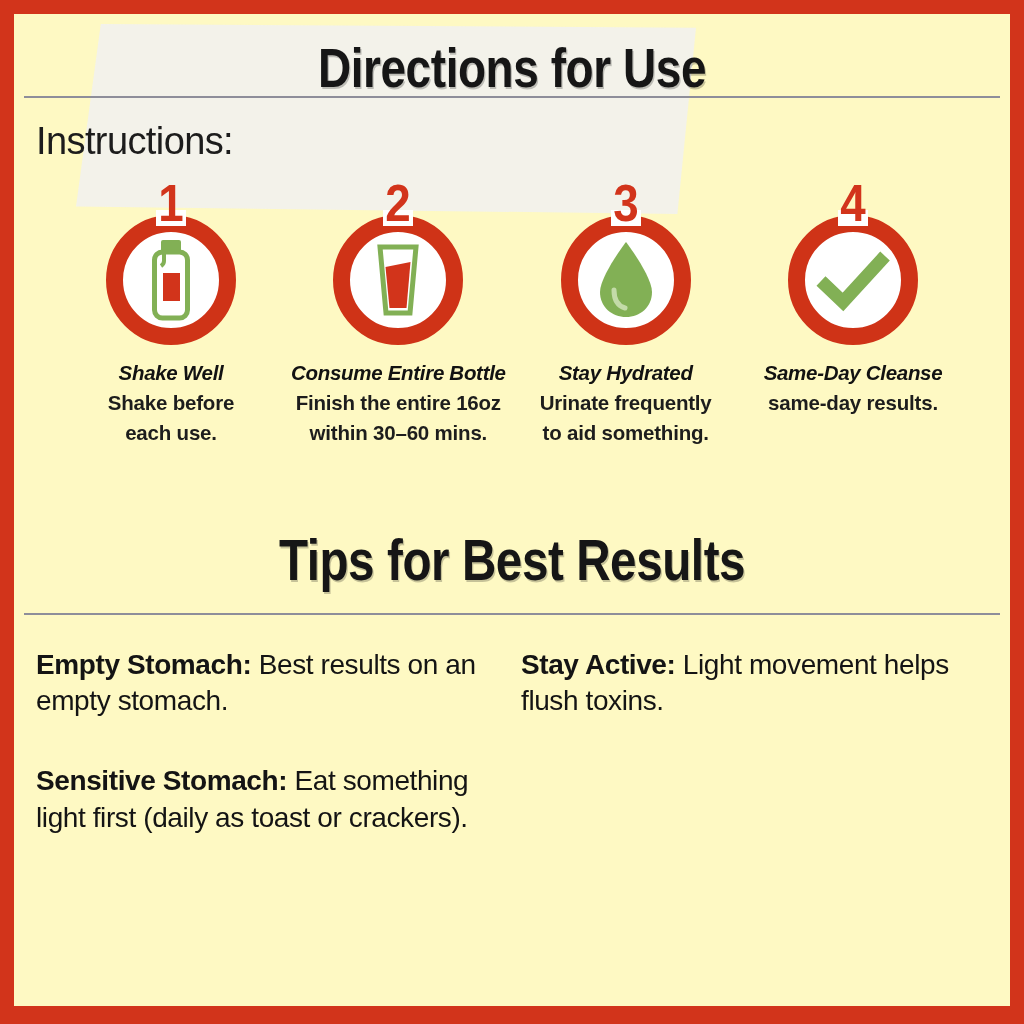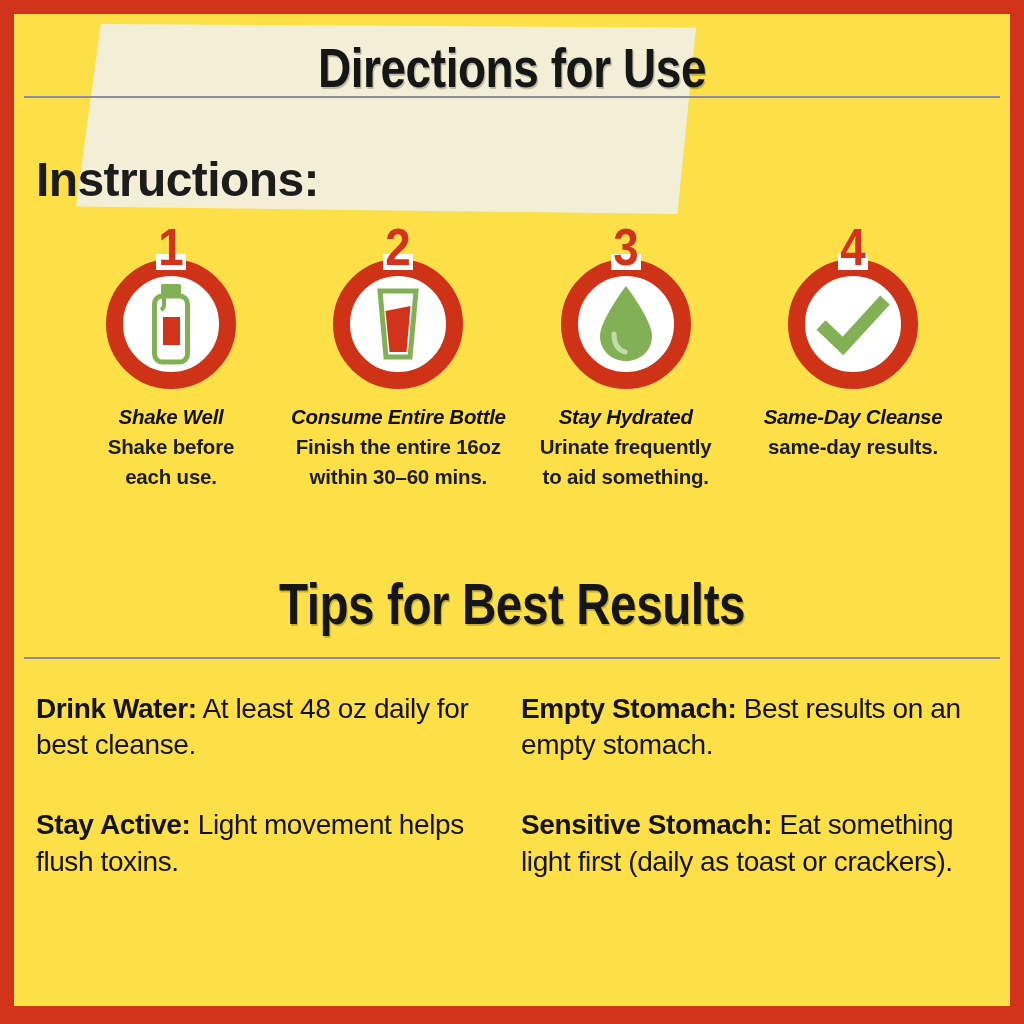--- a/index.html
+++ b/index.html
@@ -21,21 +21,21 @@
     border-left: 14px solid #d2341b;
     border-right: 14px solid #d2341b;
     border-bottom: 18px solid #d2341b;
     overflow: hidden;
   }
 
   .inner {
     position: relative;
     width: 100%;
     height: 100%;
-    background: #fde047;
+    background: #fef9c3;
   }
 
   
   .bg-band {
     position: absolute;
     left: 62px;
     top: 10px;
     width: 620px;
     height: 190px;
     background: #f1f1f1;
@@ -67,26 +67,25 @@
     position: relative;
     z-index: 2;
     height: 0;
     border-top: 2px solid #8e8e9a;
     margin: 0 10px 0 10px;
   }
 
   .section-head {
     position: relative;
     z-index: 2;
-    font-weight: 700;
-    font-size: 48px;
+    font-weight: 400;
+    font-size: 38px;
     color: #1c1c1c;
     padding: 22px 0 0 22px;
     letter-spacing: -0.6px;
-    margin-top: 32px;
   }
 
   
   .steps {
     position: relative;
     z-index: 2;
     display: flex;
     justify-content: space-between;
     padding: 14px 46px 0 46px;
   }
@@ -277,23 +276,20 @@
     <div class="spacer-a"></div>
 
     <div class="title second">Tips for Best Results</div>
 
     <div class="spacer-b"></div>
 
     <div class="rule"></div>
 
     <div class="tips-grid">
       <div class="tip">
-        <b>Drink Water:</b><span> At least 48 oz daily for best cleanse.</span>
-      </div>
-      <div class="tip">
         <b>Empty Stomach:</b><span> Best results on an empty stomach.</span>
       </div>
       <div class="tip">
         <b>Stay Active:</b><span> Light movement helps flush toxins.</span>
       </div>
       <div class="tip">
         <b>Sensitive Stomach:</b><span> Eat something light first (daily as toast or crackers).</span>
       </div>
     </div>
 

